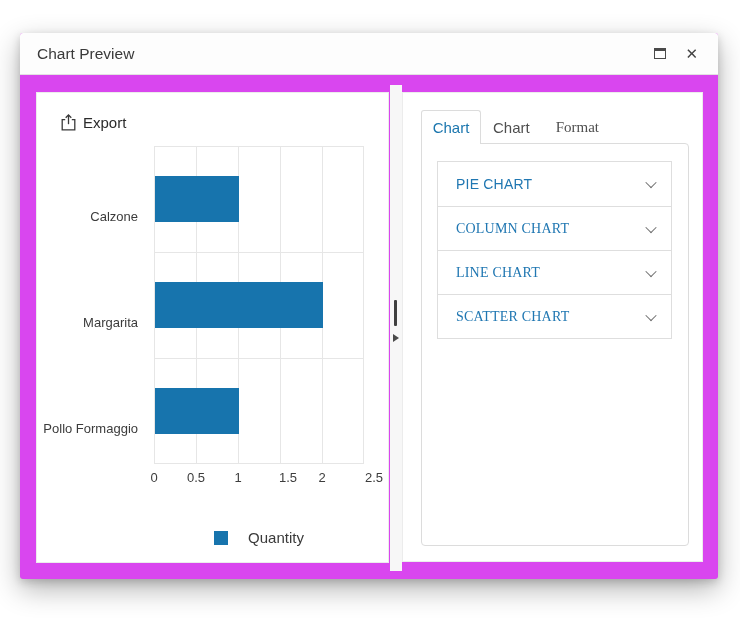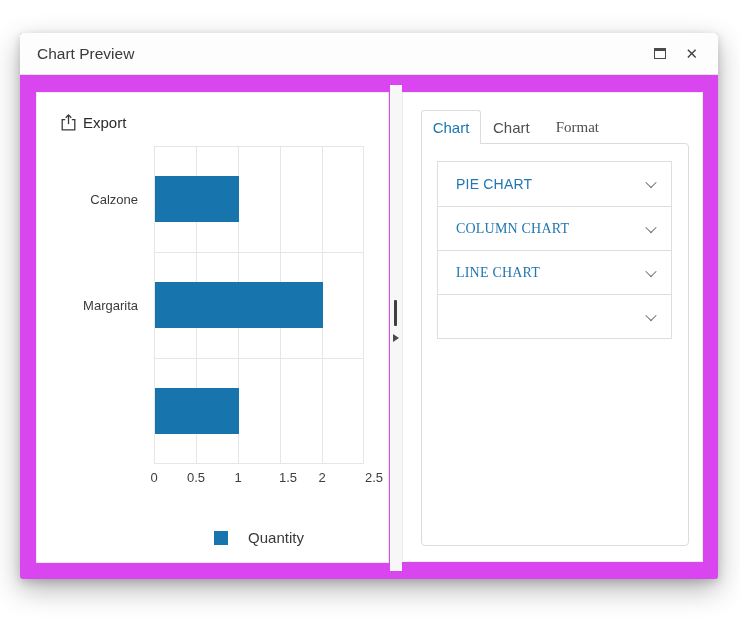--- a/index.html
+++ b/index.html
@@ -37,21 +37,21 @@
   
   .plot {
     position:absolute; left:117px; top:53px; width:210px; height:318px;
     background-image:
       linear-gradient(to right, #e6e6e6 1px, transparent 1px),
       linear-gradient(to bottom, #e6e6e6 1px, transparent 1px);
     background-size:42px 106px;
     border-right:1px solid #e6e6e6; border-bottom:1px solid #e6e6e6;
   }
   .bar { position:absolute; left:1px; height:46px; }
-  .y-labels { position:absolute; left:0; top:53px; width:109px; height:318px;text-align:right; }
+  .y-labels { position:absolute; left:0; top:70px; width:109px; height:318px;text-align:right; }
   .y-label {
     position:absolute; right:8px; width:101px; height:106px;
     display:flex; align-items:center; justify-content:flex-end;
     font-size:13px; color:#3b3b3b; white-space:nowrap;
   }
   .x-ticks { position:absolute; left:117px; top:377px; width:210px; height:16px; }
   .x-tick {
     position:absolute; transform:translateX(-50%);
     font-size:13px; color:#3d3d3d;
   }
@@ -133,20 +133,21 @@
         <polyline points="4.2,5.6 1.2,5.6 1.2,15.8 13.8,15.8 13.8,5.6 10.8,5.6"></polyline>
         <line x1="7.5" y1="1.2" x2="7.5" y2="10.2"></line>
         <polyline points="4.7,3.8 7.5,1.0 10.3,3.8"></polyline>
       </svg>
       <span>Export</span>
     </div>
 
     <div class="y-labels">
         <div class="y-label" style="top: 0px;">Calzone</div>
         <div class="y-label" style="top: 106px;">Margarita</div>
+        <div class="y-label" style="top: 212px;">Pollo Formaggio</div>
       </div>
     <div class="plot">
         <div class="bar" style="top: 30px; width: 84px; background: rgb(23, 116, 173);"></div>
         <div class="bar" style="top: 136px; width: 168px; background: rgb(23, 116, 173);"></div>
         <div class="bar" style="top: 242px; width: 84px; background: rgb(23, 116, 173);"></div>
       </div>
     <div class="x-ticks">
         <span class="x-tick" style="left: 0px;">0</span>
         <span class="x-tick" style="left: 42px;">0.5</span>
         <span class="x-tick" style="left: 84px;">1</span>
@@ -187,19 +188,20 @@
         </div>
         <div class="acc-row">
           <span class="acc-label">COLUMN CHART</span>
           <span class="chevron"></span>
         </div>
         <div class="acc-row">
           <span class="acc-label">LINE CHART</span>
           <span class="chevron"></span>
         </div>
         <div class="acc-row">
+          <span class="acc-label">SCATTER CHART</span>
           <span class="chevron"></span>
         </div>
       </div>
     </div>
   </div>
 
 </div>
 
 </body></html>

